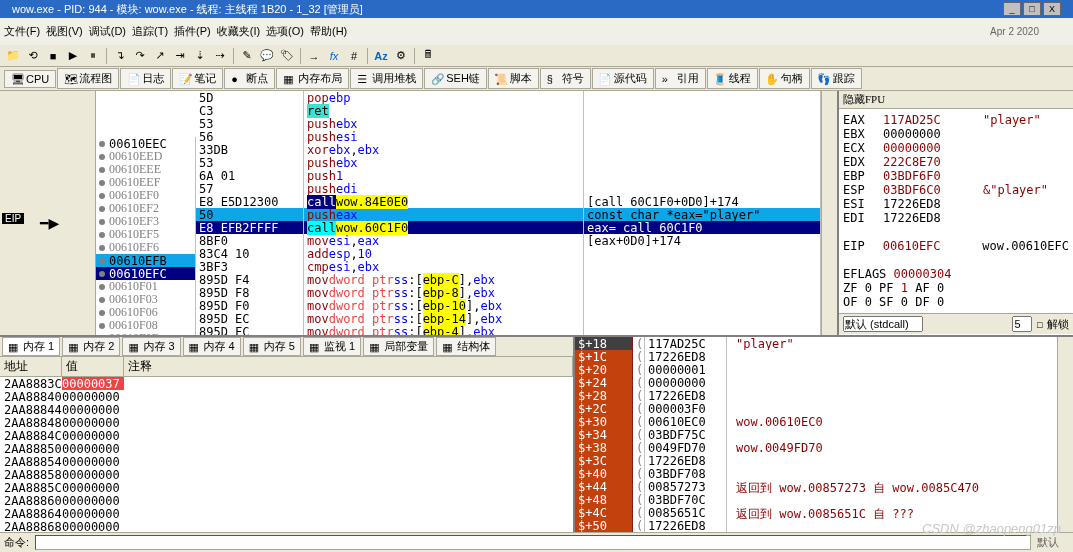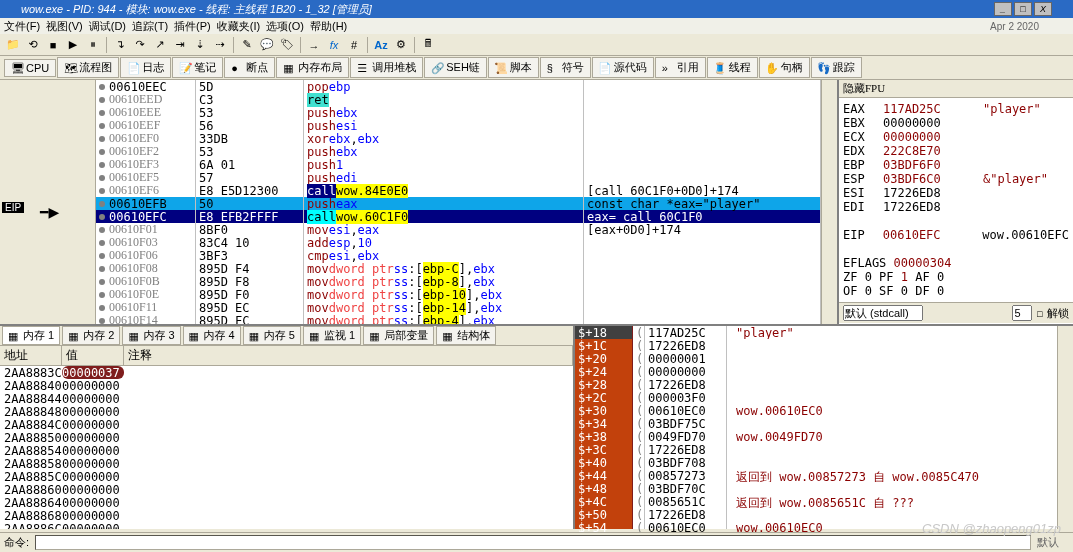--- a/index.html
+++ b/index.html
@@ -1,32 +1,32 @@
 <!DOCTYPE html>
 <html><head>
 <meta charset="utf-8">
 <style>
 * { box-sizing: border-box; margin: 0; padding: 0; }
 body { font-family: "Microsoft YaHei", Arial, sans-serif; font-size: 11px; background: #ece9d8; width: 1073px; height: 552px; overflow: hidden; position: relative; }
-.titlebar { background: linear-gradient(#2a6ac4,#2a6ac4); color: #fff; height: 18px; display: flex; align-items: center; padding: 0 21px; font-size: 11px; font-style: italic; }
+.titlebar { background: linear-gradient(#2a6ac4,#2a6ac4); color: #fff; height: 18px; display: flex; align-items: center; padding: 0 12px; font-size: 11px; }
 .titlebar .spacer { flex: 1; }
 .titlebar .winbtn { width: 18px; height: 14px; background: #c0c0c0; border: 1px solid #666; display: flex; align-items: center; justify-content: center; font-size: 9px; margin-left: 2px; color: #000; }
-.menubar { background: #f0f0e8; height: 16px; display: flex; align-items: center; padding: 0 4px; font-size: 11px; color: #000; gap: 6px; }
+.menubar { background: #f0f0e8; height: 27px; display: flex; align-items: center; padding: 0 4px; font-size: 11px; color: #000; gap: 6px; }
 .menubar .date { margin-left: auto; margin-right: 30px; color: #666; font-size: 10px; text-align: center; }
 .toolbar1 { background: #ece9d8; height: 22px; border-bottom: 1px solid #aca899; display: flex; align-items: center; padding: 0 4px; gap: 2px; }
 .tbtn { width: 18px; height: 18px; border: 1px solid transparent; display: flex; align-items: center; justify-content: center; font-size: 11px; }
 .sep { width: 1px; height: 16px; background: #aca899; margin: 0 2px; }
 .toolbar2 { background: #ece9d8; height: 24px; border-bottom: 1px solid #aca899; display: flex; align-items: center; padding: 0 4px; gap: 1px; font-size: 11px; }
 .tab { padding: 2px 6px; border: 1px solid #aca899; background: #f4f3ee; display: flex; align-items: center; gap: 3px; }
 .main { display: flex; height: 244px; }
 .left-gutter { width: 96px; background: #ece9d8; border-right: 1px solid #aca899; position: relative; }
 .eip-marker { position: absolute; left: 2px; top: 122px; background: #000; color: #fff; font-size: 10px; padding: 0 3px; }
 .disasm { flex: 1; display: flex; background: #fff; font-family: Consolas, monospace; font-size: 12px; overflow: hidden; }
 .col { border-right: 1px solid #c0c0c0; overflow: hidden; }
-.col-addr { width: 100px; }
+.col-addr { width: 100px; margin-top: 46px; }
 .col-bytes { width: 108px; }
 .col-asm { width: 280px; }
 .col-cmt { flex: 1; }
 .row { height: 13px; white-space: nowrap; padding: 0 3px; display: flex; align-items: center; }
 .addr-dim { color: #808080; font-family: Liberation Serif, serif; }
 .row-sel { background: #000080; color: #fff; }
 .row-sel2 { background: #0ea5e9; }
 .kw-red { color: #8b0000; }
 .kw-blue { color: #0000ff; }
 .kw-gray { color: #ef4444; }
@@ -51,21 +51,21 @@
 .dump-tabs { background:#ece9d8; height:20px; display:flex; align-items:center; padding:0 2px; gap:2px; font-size:11px; border-bottom:1px solid #aca899; }
 .dump-tab { padding:1px 5px; border:1px solid #aca899; background:#f4f3ee; display:flex; align-items:center; gap:3px; }
 .dump-tab.active { background:#fff; }
 .dump-header { background:#ece9d8; display:flex; font-family:Consolas,monospace; font-size:12px; border-bottom:1px solid #aca899; }
 .dump-header div { border-right:1px solid #aca899; padding:1px 4px; }
 .dump-body { flex:1; background:#fff; font-family:Consolas,monospace; font-size:12px; overflow:hidden; }
 .dump-row { display:flex; height:13px; }
 .dump-row div:nth-child(1) { width:62px; padding-left:4px; }
 .dump-row div:nth-child(2) { width:62px; }
 .dump-row div:nth-child(3) { flex:1; }
-.dump-sel { background:#7f1d1d; color:#fff;border-radius:6px; }
+.dump-sel { background:#ef4444; color:#fff; }
 .stack-area { flex:1; display:flex; background:#fff; font-family:Consolas,monospace; font-size:12px; }
 .stack-col1 { width:58px; background:#c2410c; color:#fff; border-right:1px solid #7f1d1d; }
 .stack-col2 { width:12px; border-right:1px solid #c0c0c0; color:#808080; }
 .stack-col3 { width:82px; border-right:1px solid #c0c0c0; color:#000; }
 .stack-col4 { flex:1; padding-left:6px; }
 .srow { height:13px; padding:0 3px; white-space:nowrap; overflow:hidden; }
 .stk-red { color:#8b0000; }
 .statusbar { position:absolute; bottom:0; left:0; right:0; height:20px; background:#ece9d8; border-top:1px solid #aca899; display:flex; align-items:center; padding:0 4px; font-size:11px; }
 .watermark { position:absolute; right:12px; bottom:16px; color:#c8c8c8; font-size:13px; font-style:italic; }
 .scrollb { width:16px; background:#ece9d8; border-left:1px solid #aca899; }

